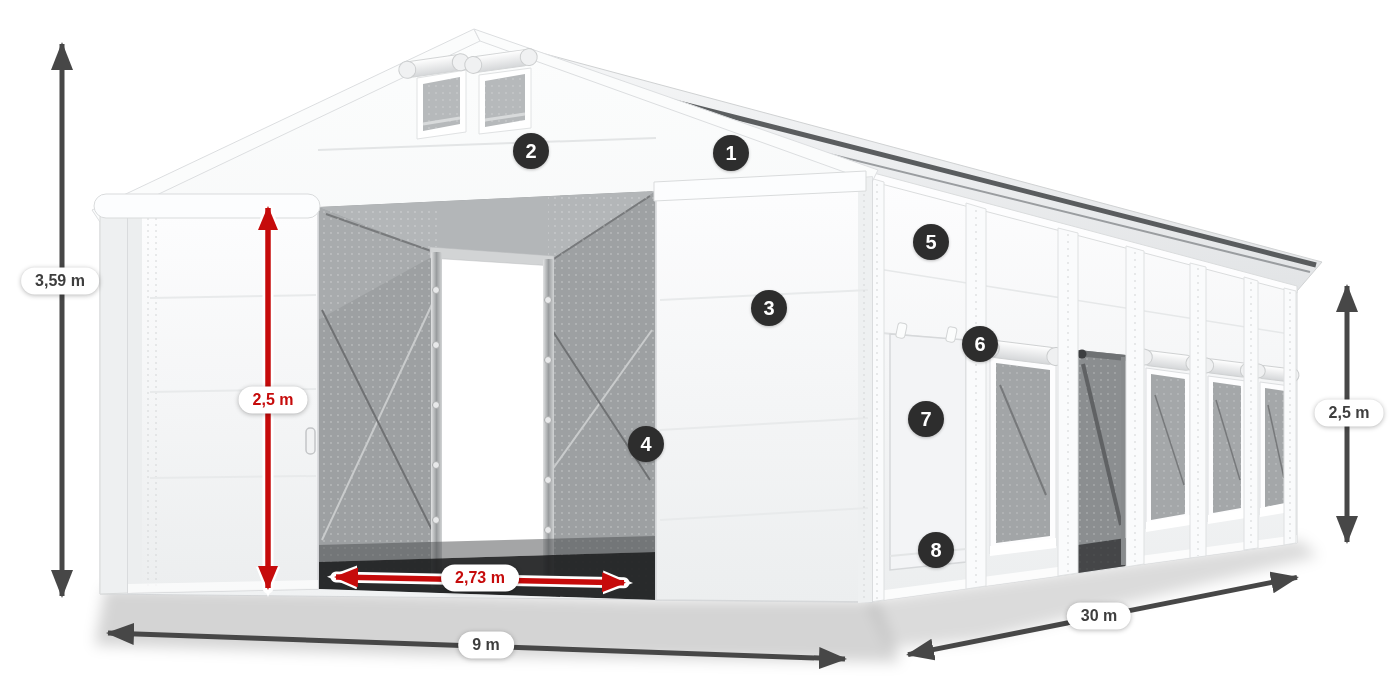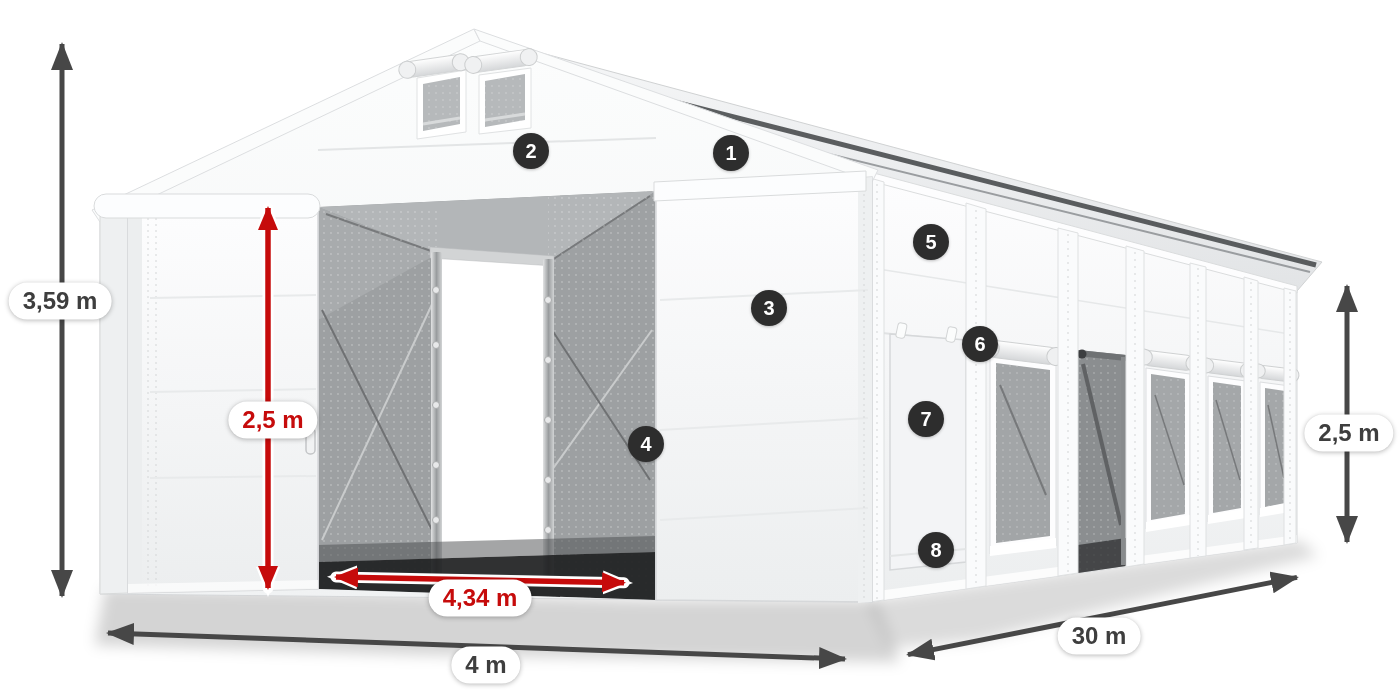--- a/index.html
+++ b/index.html
@@ -1,21 +1,21 @@
 <!DOCTYPE html>
 <html><head>
 <meta charset="utf-8">
 <style>
   html,body{margin:0;padding:0;background:#ffffff;}
   #stage{position:relative;width:1400px;height:700px;background:#ffffff;overflow:hidden;
          font-family:"Liberation Sans",sans-serif;}
   #stage svg{position:absolute;left:0;top:0;}
   .pill{position:absolute;transform:translate(-50%,-50%);background:#ffffff;border-radius:22px;
-        padding:4px 14px;font-weight:bold;font-size:24px;line-height:1.2;color:#3e3e3e;
-        box-shadow:0 1px 5px rgba(0,0,0,.28),0 0 0 1px rgba(0,0,0,.02);white-space:nowrap;margin-top:20px;}
+        padding:4px 14px;font-weight:bold;font-size:16px;line-height:1.2;color:#3e3e3e;
+        box-shadow:0 1px 5px rgba(0,0,0,.28),0 0 0 1px rgba(0,0,0,.02);white-space:nowrap;}
   .pill.red{color:#c60b0b;}
   .badge{position:absolute;transform:translate(-50%,-50%);width:36px;height:36px;border-radius:50%;
          background:#2d2d2d;color:#ffffff;display:flex;align-items:center;justify-content:center;
          font-weight:bold;font-size:20px;box-shadow:0 1px 3px rgba(0,0,0,.25);}
 </style>
 </head>
 <body>
 
 <div id="stage">
 
@@ -280,22 +280,22 @@
     </g>
     <g>
       <line x1="336" y1="577" x2="624" y2="582.8" stroke="#ffffff" stroke-width="11" stroke-linecap="round" marker-start="url(#aRedHalo)" marker-end="url(#aRedHalo)"></line>
       <line x1="336" y1="577" x2="624" y2="582.8" stroke="#c60b0b" stroke-width="5.5" marker-start="url(#aRed)" marker-end="url(#aRed)"></line>
     </g>
   </g>
 </svg>
 
 <div class="pill" style="left:60px;top:281px;">3,59 m</div>
 <div class="pill red" style="left:273px;top:400px;">2,5 m</div>
-<div class="pill red" style="left:480px;top:578px;">4,34 m</div>
-<div class="pill" style="left:486px;top:645px;">4 m</div>
+<div class="pill red" style="left:480px;top:578px;">2,73 m</div>
+<div class="pill" style="left:486px;top:645px;">9 m</div>
 <div class="pill" style="left:1099px;top:616px;">30 m</div>
 <div class="pill" style="left:1349px;top:413px;">2,5 m</div>
 
 <div class="badge" style="left:731px;top:153px;">1</div>
 <div class="badge" style="left:531px;top:151px;">2</div>
 <div class="badge" style="left:769px;top:308px;">3</div>
 <div class="badge" style="left:646px;top:444px;">4</div>
 <div class="badge" style="left:931px;top:242px;">5</div>
 <div class="badge" style="left:980px;top:344px;">6</div>
 <div class="badge" style="left:926px;top:419px;">7</div>

